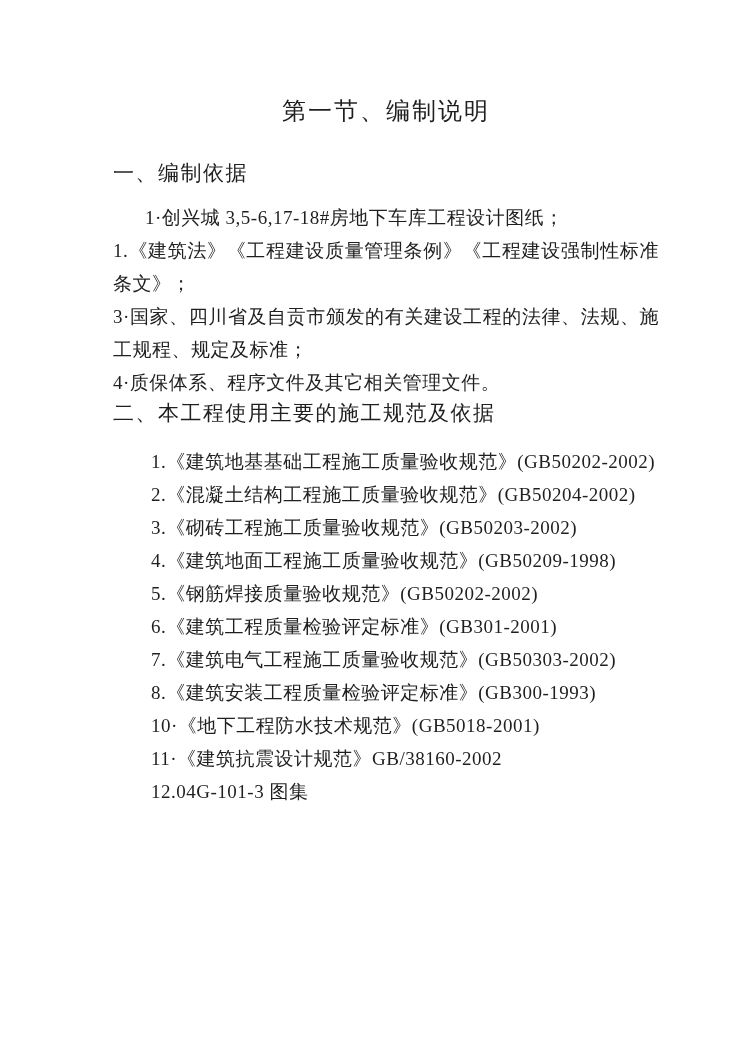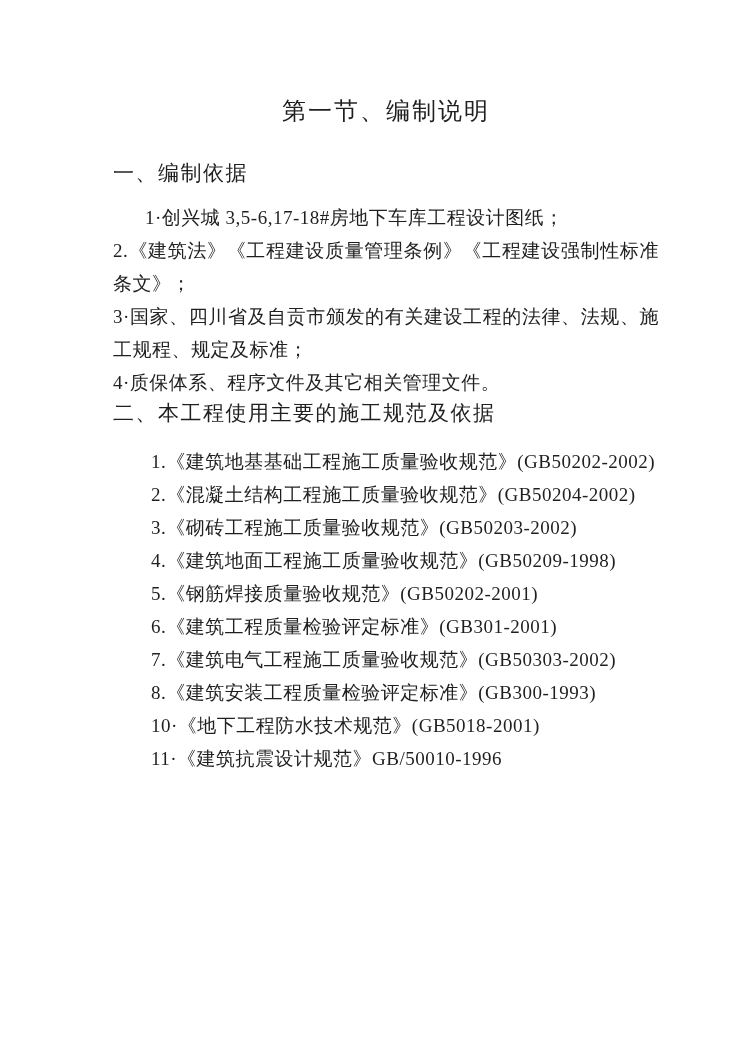--- a/index.html
+++ b/index.html
@@ -65,33 +65,34 @@
 <body>
 
 <div class="page">
   <div class="content">
 
     <h1 class="sec-title">第一节、编制说明</h1>
 
     <h2 class="heading">一、编制依据</h2>
 
     <p class="para indent-sm">1·创兴城 3,5-6,17-18#房地下车库工程设计图纸；</p>
-    <p class="para no-indent">2.《建筑法》《工程建设质量管理条例》《工程建设强制性标准条文》；</p>
+    <p class="para no-indent">1.《建筑法》《工程建设质量管理条例》《工程建设强制性标准条文》；</p>
     <p class="para no-indent">3·国家、四川省及自贡市颁发的有关建设工程的法律、法规、施工规程、规定及标准；</p>
     <p class="para no-indent">4·质保体系、程序文件及其它相关管理文件。</p>
 
     <h2 class="heading standards">二、本工程使用主要的施工规范及依据</h2>
 
     <p class="std-item">1.《建筑地基基础工程施工质量验收规范》(GB50202-2002)</p>
     <p class="std-item">2.《混凝土结构工程施工质量验收规范》(GB50204-2002)</p>
     <p class="std-item">3.《砌砖工程施工质量验收规范》(GB50203-2002)</p>
     <p class="std-item">4.《建筑地面工程施工质量验收规范》(GB50209-1998)</p>
-    <p class="std-item">5.《钢筋焊接质量验收规范》(GB50202-2001)</p>
+    <p class="std-item">5.《钢筋焊接质量验收规范》(GB50202-2002)</p>
     <p class="std-item">6.《建筑工程质量检验评定标准》(GB301-2001)</p>
     <p class="std-item">7.《建筑电气工程施工质量验收规范》(GB50303-2002)</p>
     <p class="std-item">8.《建筑安装工程质量检验评定标准》(GB300-1993)</p>
     <p class="std-item">10·《地下工程防水技术规范》(GB5018-2001)</p>
-    <p class="std-item">11·《建筑抗震设计规范》GB/50010-1996</p>
+    <p class="std-item">11·《建筑抗震设计规范》GB/38160-2002</p>
+    <p class="std-item">12.04G-101-3 图集</p>
 
 
 
   </div>
 </div>
 
 </body></html>

